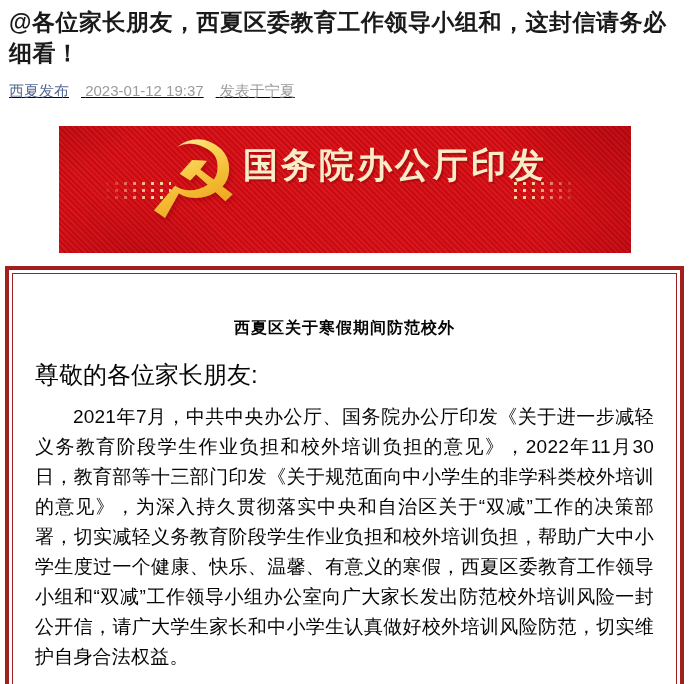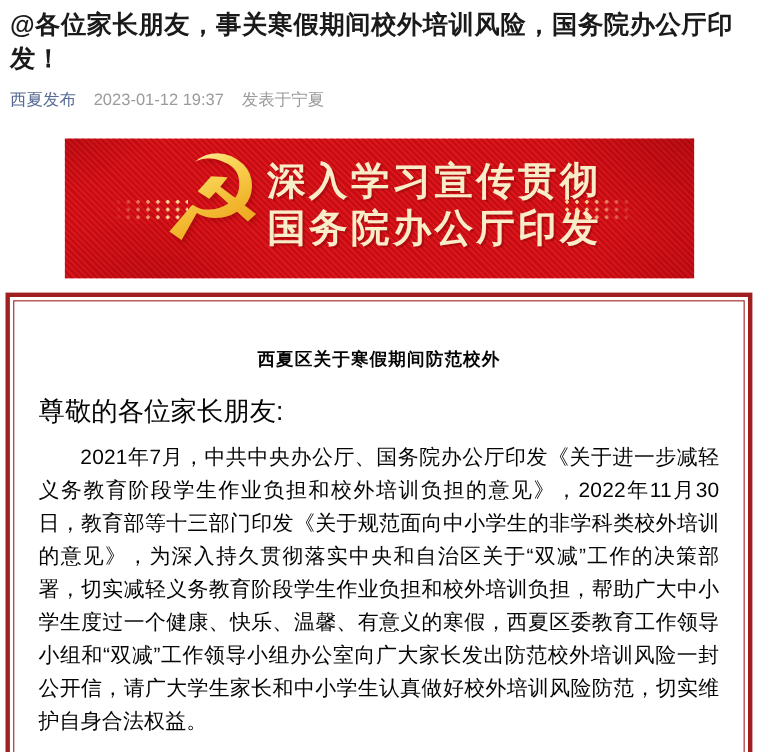--- a/index.html
+++ b/index.html
@@ -17,20 +17,21 @@
     line-height: 31px;
     font-weight: 700;
     color: #1a1a1a;
     letter-spacing: 0.5px;
   }
   .meta-row {
     padding: 13px 16px 0 9px;
     font-size: 15px;
     line-height: 18px;
     white-space: nowrap;
+    text-decoration: underline;
   }
   .meta-author { color: #576b95; margin-right: 12px; cursor: pointer; }
   .meta-date   { color: #9b9b9b; margin-right: 12px; }
   .meta-loc    { color: #9b9b9b; }
 
   
   .banner {
     position: relative;
     margin: 26px 0 0 59px;
     width: 572px;
@@ -111,33 +112,32 @@
     text-indent: 2em;
     text-align: justify;
     letter-spacing: 0.2px;
   }
 </style>
 </head>
 <body>
 
 <div class="page">
 
-  <h1 class="article-title">@各位家长朋友，事关寒假期间校外培训风险，国务院办公厅印发！</h1>
+  <h1 class="article-title">@各位家长朋友，西夏区委教育工作领导小组和，这封信请务必细看！</h1>
 
   <div class="meta-row">
     <span class="meta-author">西夏发布</span>
     <span class="meta-date">2023-01-12 19:37</span>
     <span class="meta-loc">发表于宁夏</span>
   </div>
 
   <div class="banner">
     <div class="dots dots-left"></div>
     <div class="banner-emblem">☭</div>
     <div class="banner-text">
-      <div>深入学习宣传贯彻</div>
       <div>国务院办公厅印发</div>
     </div>
     <div class="dots dots-right"></div>
   </div>
 
   <div class="letter">
     <div class="letter-inner">
       <div class="letter-title">
         <div>西夏区关于寒假期间防范校外</div>
       </div>

